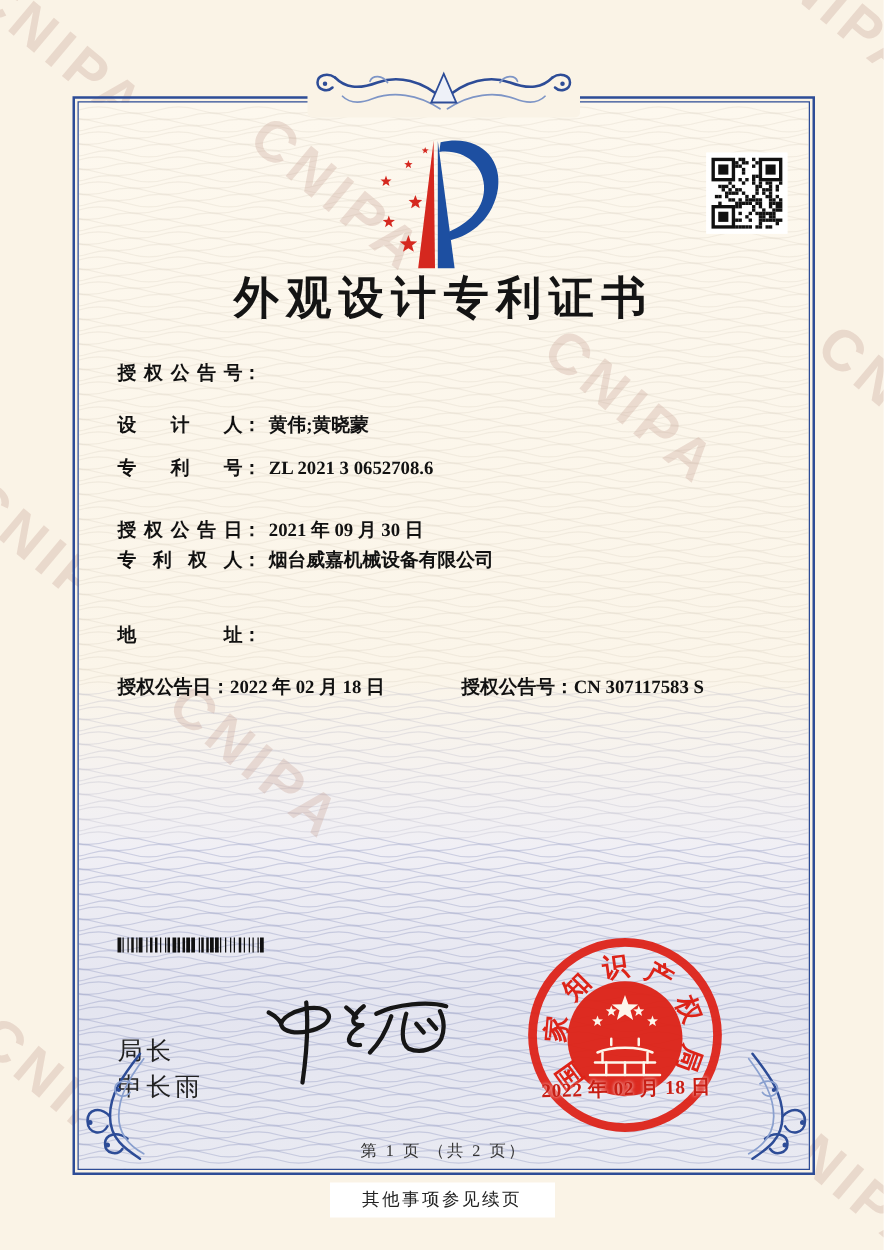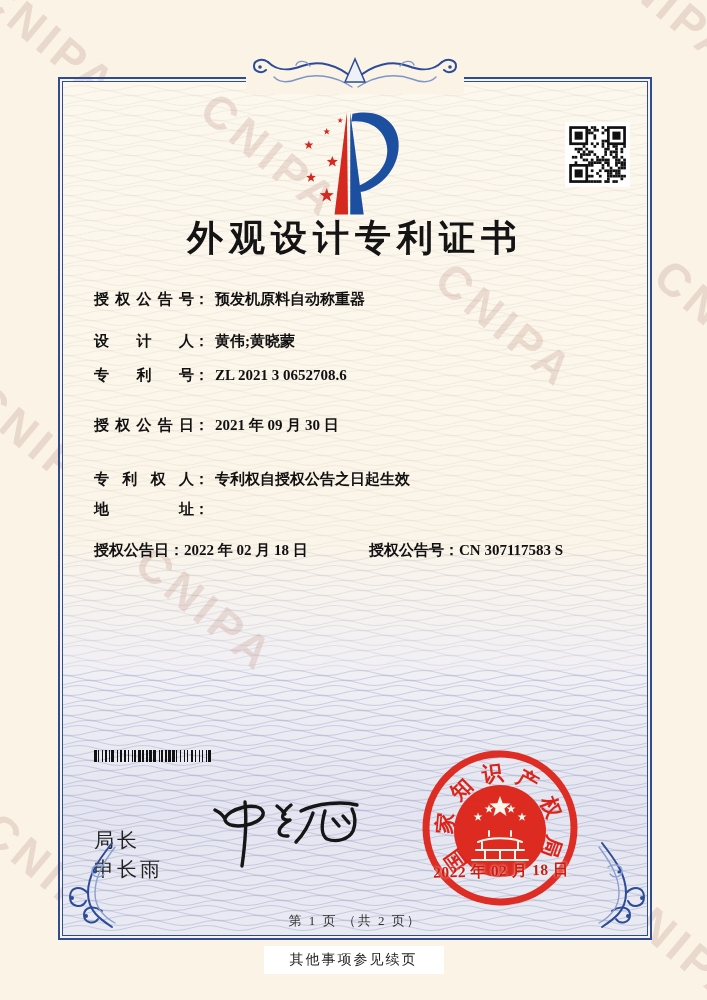--- a/index.html
+++ b/index.html
@@ -420,41 +420,40 @@
           <rect x="47.40" y="58.20" width="2.7" height="2.7" fill="#111"></rect>
           <rect x="50.10" y="58.20" width="2.7" height="2.7" fill="#111"></rect>
         </svg>
 
       <div class="title">外观设计专利证书</div>
 
       <div class="fields">
         <div class="frow" style="top:0">
           <span class="flabel">授权公告号</span>
             <span class="fcolon">：</span>
-          <span>预发机原料自动称重器</span>
         </div>
         <div class="frow" style="top:42px">
           <span class="flabel">设计人</span>
             <span class="fcolon">：</span>
           <span>黄伟;黄晓蒙</span>
         </div>
         <div class="frow" style="top:76px">
           <span class="flabel">专利号</span>
             <span class="fcolon">：</span>
           <span>ZL 2021 3 0652708.6</span>
         </div>
         <div class="frow" style="top:126px">
           <span class="flabel">授权公告日</span>
             <span class="fcolon">：</span>
           <span>2021 年 09 月 30 日</span>
         </div>
-        <div class="frow" style="top:180px">
+        <div class="frow" style="top:150px">
           <span class="flabel">专利权人</span>
             <span class="fcolon">：</span>
-          <span>专利权自授权公告之日起生效</span>
+          <span>烟台威嘉机械设备有限公司</span>
         </div>
         <div class="frow" style="top:210px">
           <span class="flabel">地址</span>
             <span class="fcolon">：</span>
         </div>
       </div>
 
       <div class="grant">
         <span>授权公告日</span><span>：</span><span>2022 年 02 月 18 日</span>
         <span class="g2"><span>授权公告号</span><span>：</span><span>CN 307117583 S</span></span>

